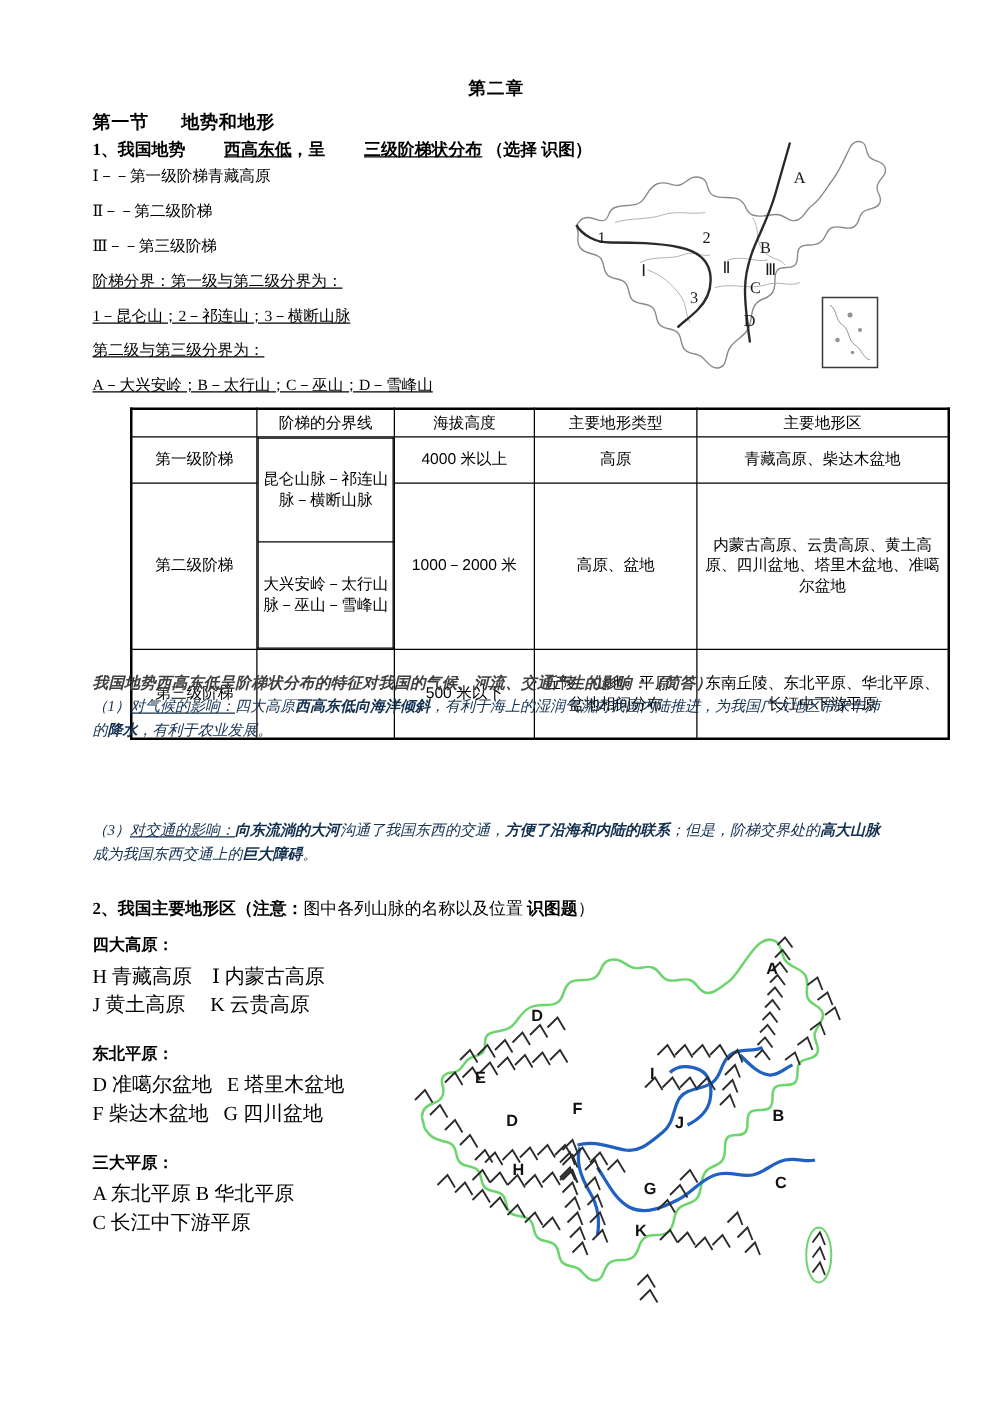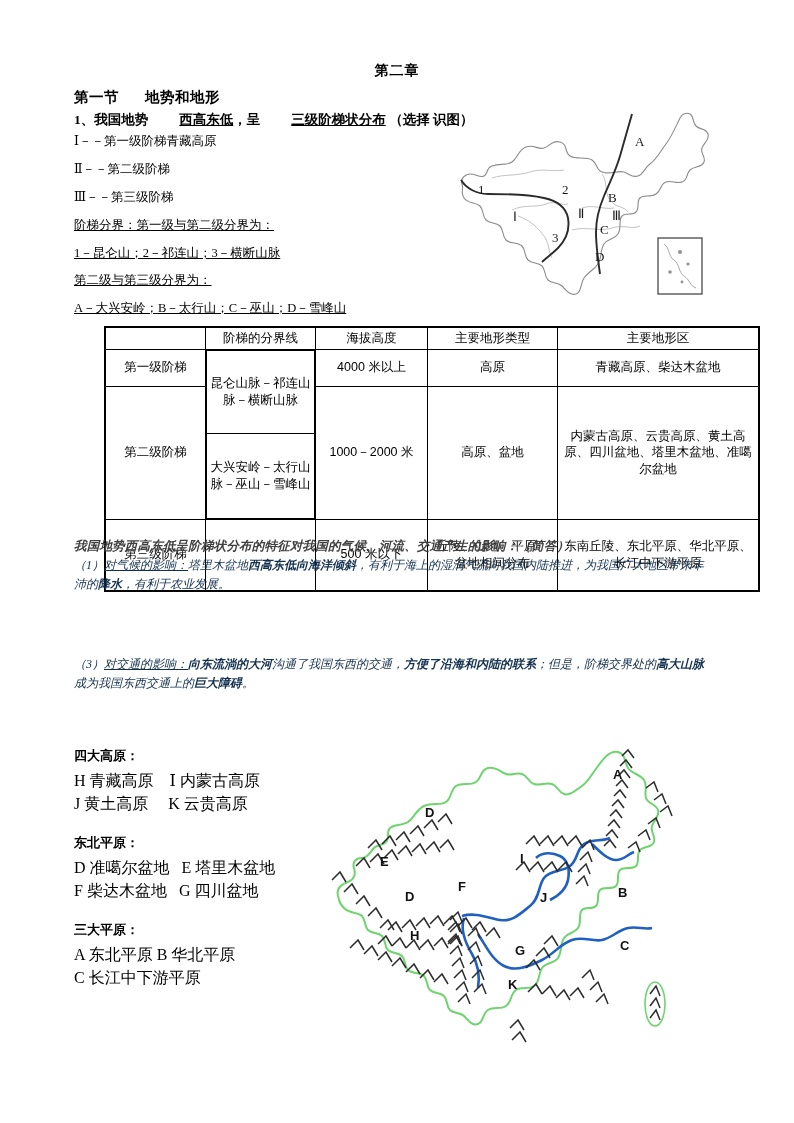--- a/index.html
+++ b/index.html
@@ -286,28 +286,31 @@
         <td class="col4">丘陵、山地、平原、盆地相间分布</td>
         <td class="col5">东南丘陵、东北平原、华北平原、长江中下游平原</td>
       </tr>
     </tbody>
       </table>
   </div>
 
   <div class="kai kai-head">我国地势西高东低呈阶梯状分布的特征对我国的气候、河流、交通产生的影响：（简答）</div>
 
   <div class="kai kai-p" style="top:556px">
-    <span>（1）</span><span class="ul">对气候的影响：</span><span>塔里木盆地</span><span class="bd">西高东低向海洋倾斜</span><span>，有利于海上的湿润气流向我国内陆推进，为我国广大地区带来丰沛的</span><span class="bd">降水</span><span>，有利于农业发展。</span>
+    <span>（1）</span><span class="ul">对气候的影响：</span><span>四大高原</span><span class="bd">西高东低向海洋倾斜</span><span>，有利于海上的湿润气流向我国内陆推进，为我国广大地区带来丰沛的</span><span class="bd">降水</span><span>，有利于农业发展。</span>
   </div>
 
 
   <div class="kai kai-p" style="top:655px">
     <span>（3）</span><span class="ul">对交通的影响：</span><span class="bd">向东流淌的大河</span><span>沟通了我国东西的交通，</span><span class="bd">方便了沿海和内陆的联系</span><span>；但是，阶梯交界处的</span><span class="bd">高大山脉</span><span>成为我国东西交通上的</span><span class="bd">巨大障碍</span><span>。</span>
   </div>
 
+  <div class="q2-head">
+    <span>2、我国主要地形区（注意：</span><span class="norm">图中各列山脉的名称以及位置 </span><span>识图题</span><span class="norm">）</span>
+  </div>
 
   <div class="grp-head" style="top:747px">四大高原：</div>
   <div class="grp-line" style="top:771px">H 青藏高原    Ⅰ 内蒙古高原</div>
   <div class="grp-line" style="top:794px">J 黄土高原     K 云贵高原</div>
 
   <div class="grp-head" style="top:834px">东北平原：</div>
   <div class="grp-line" style="top:858px">D 准噶尔盆地   E 塔里木盆地</div>
   <div class="grp-line" style="top:881px">F 柴达木盆地   G 四川盆地</div>
 
   <div class="grp-head" style="top:921px">三大平原：</div>

